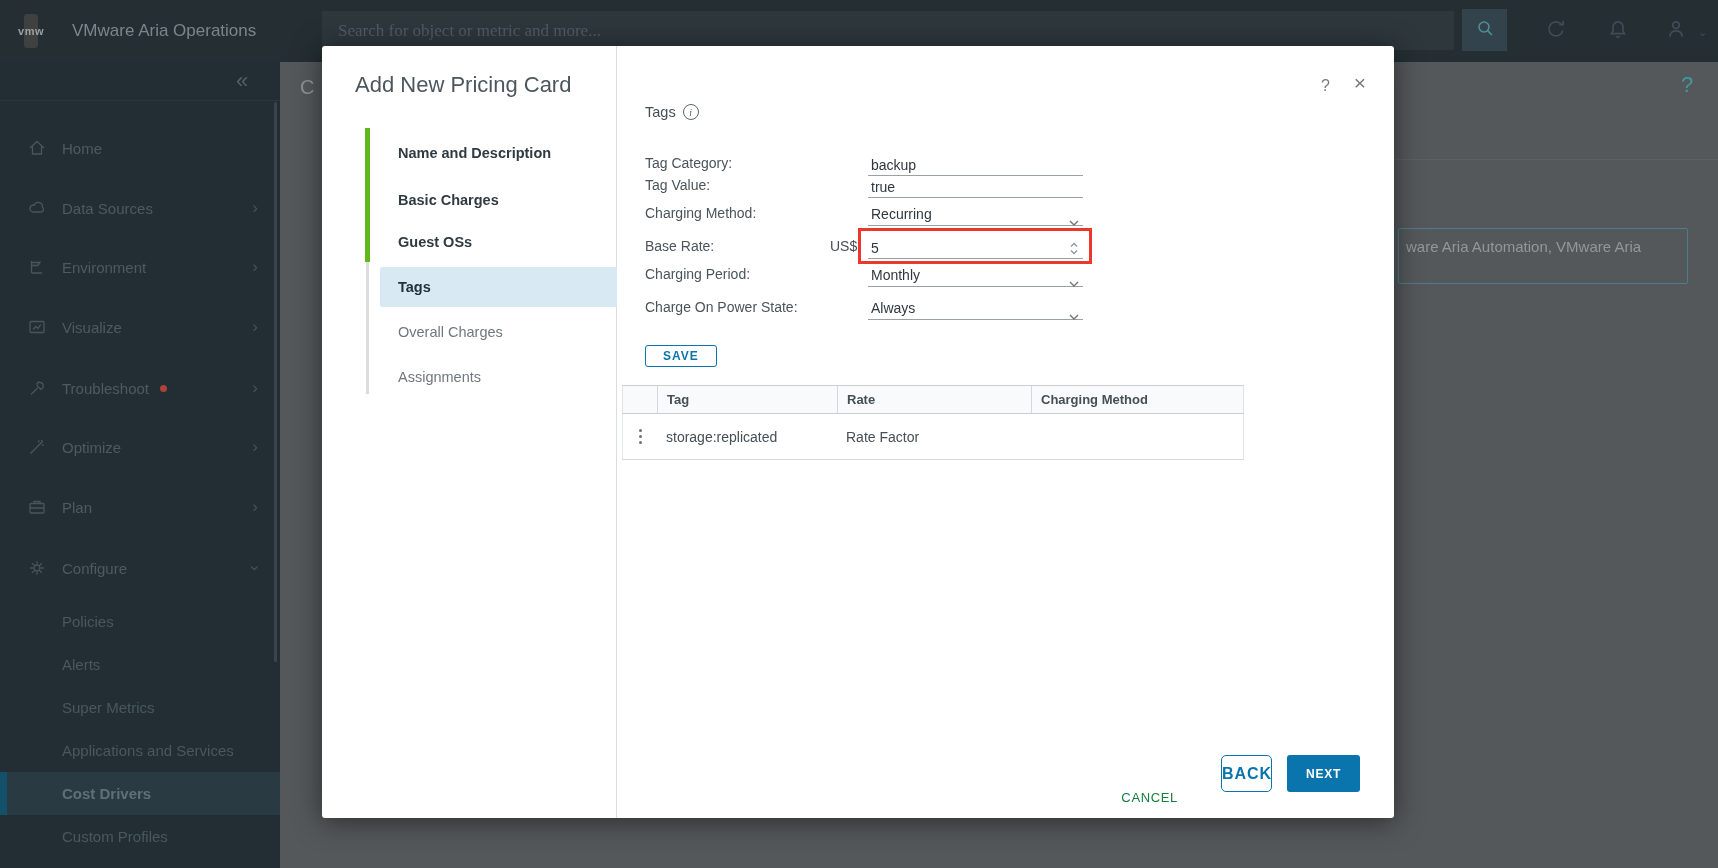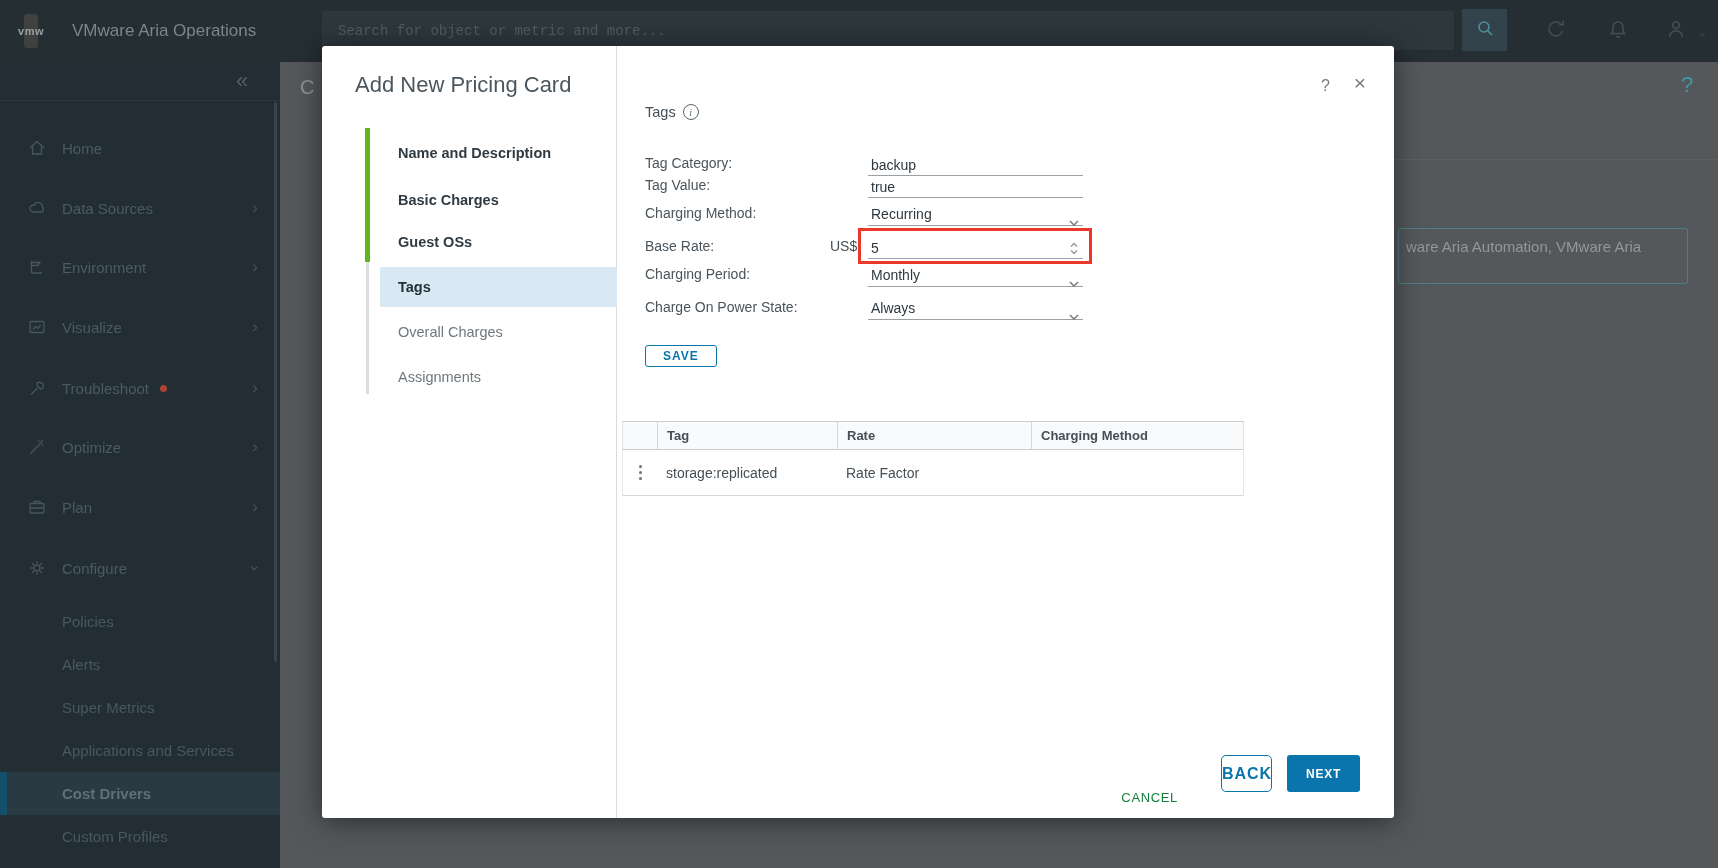--- a/index.html
+++ b/index.html
@@ -7,21 +7,21 @@
   body { font-family:"Liberation Sans","DejaVu Sans",sans-serif; }
   #screen { position:relative; width:1718px; height:868px; background:#54585a; overflow:hidden; }
 
   
   .header { position:absolute; left:0; top:0; width:1718px; height:62px; background:#242e33; }
   .logo-box { position:absolute; left:24px; top:14px; width:14px; height:34px; background:#404040; border-radius:3px;
               display:flex; align-items:center; justify-content:center; color:#99a1a4; font-size:11px; font-weight:700; letter-spacing:.5px; }
   .app-title { position:absolute; left:72px; top:0; height:62px; line-height:62px; font-size:17px; color:#7b868b; }
   .search-wrap { position:absolute; left:322px; top:11px; width:1132px; height:39px; background:#2d373c; }
   .search-wrap input { width:100%; height:100%; background:transparent; border:none; outline:none;
-                       padding:0 16px; font-size:14px; color:#14b8a6; font-family:Liberation Mono, monospace; }
+                       padding:0 16px; font-size:17px; color:#14b8a6; font-family:Liberation Serif, serif; }
   .search-wrap input::placeholder { color:#505c62; opacity:1; }
   .search-btn { position:absolute; left:1462px; top:9px; width:45px; height:42px; background:#32434b;
                 display:flex; align-items:center; justify-content:center; }
   .hdr-ic { position:absolute; top:15px; width:32px; height:32px; display:flex; align-items:center; justify-content:center; }
   .hdr-ic svg { stroke:#414d53; fill:none; stroke-width:1.5; }
   .user-caret { position:absolute; left:1698px; top:26px; color:#414d53; font-size:11px; }
 
   
   .sidebar { position:absolute; left:0; top:62px; width:280px; height:806px; background:#232e34; }
   .collapse { position:absolute; left:236px; top:6px; font-size:22px; color:#515e65; cursor:pointer; }
@@ -77,21 +77,21 @@
   .red-outline { position:absolute; left:536px; top:182px; width:234px; height:36px; border:3px solid #ec382b; pointer-events:none; }
   .stepper { position:absolute; right:4px; top:3px; cursor:pointer; }
   .stepper svg { stroke:#8f979c; fill:none; stroke-width:1.3; }
 
   .save-btn { position:absolute; left:323px; top:299px; height:22px; padding:0 17px; background:#fff;
               border:1.5px solid #0a74ad; border-radius:3px; color:#0a74ad; font-size:12px; font-weight:600;
               letter-spacing:.08em; font-family:inherit; cursor:pointer; }
 
   .tags-table { position:absolute; left:300px; top:339px; width:622px; font-size:14px; color:#454f56; }
   .tt-head { display:flex; height:29px; background:#f9fafb; border-top:1px solid #caced1; border-bottom:1px solid #caced1;
-             border-left:1px solid #dfe2e4; border-right:1px solid #dfe2e4; align-items:center; font-size:13px; font-weight:600;margin-top:36px; }
+             border-left:1px solid #dfe2e4; border-right:1px solid #dfe2e4; align-items:center; font-size:13px; font-weight:600; }
   .tt-row { display:flex; height:46px; background:#fff; border-bottom:1px solid #d6d9db;
             border-left:1px solid #e5e7e9; border-right:1px solid #e5e7e9; align-items:center; }
   .c-handle { width:34px; display:flex; justify-content:center; align-self:stretch; align-items:center; }
   .c-tag { width:180px; padding-left:9px; align-self:stretch; display:flex; align-items:center; }
   .c-rate { width:194px; padding-left:9px; align-self:stretch; display:flex; align-items:center; }
   .c-cm { flex:1; padding-left:9px; align-self:stretch; display:flex; align-items:center;text-align:center; }
   .tt-head .c-tag, .tt-head .c-rate, .tt-head .c-cm { border-left:1px solid #d5d8db; }
   .kebab { display:flex; flex-direction:column; gap:3px; cursor:pointer; }
   .kebab i { width:3px; height:3px; border-radius:50%; background:#6a7276; }
 

